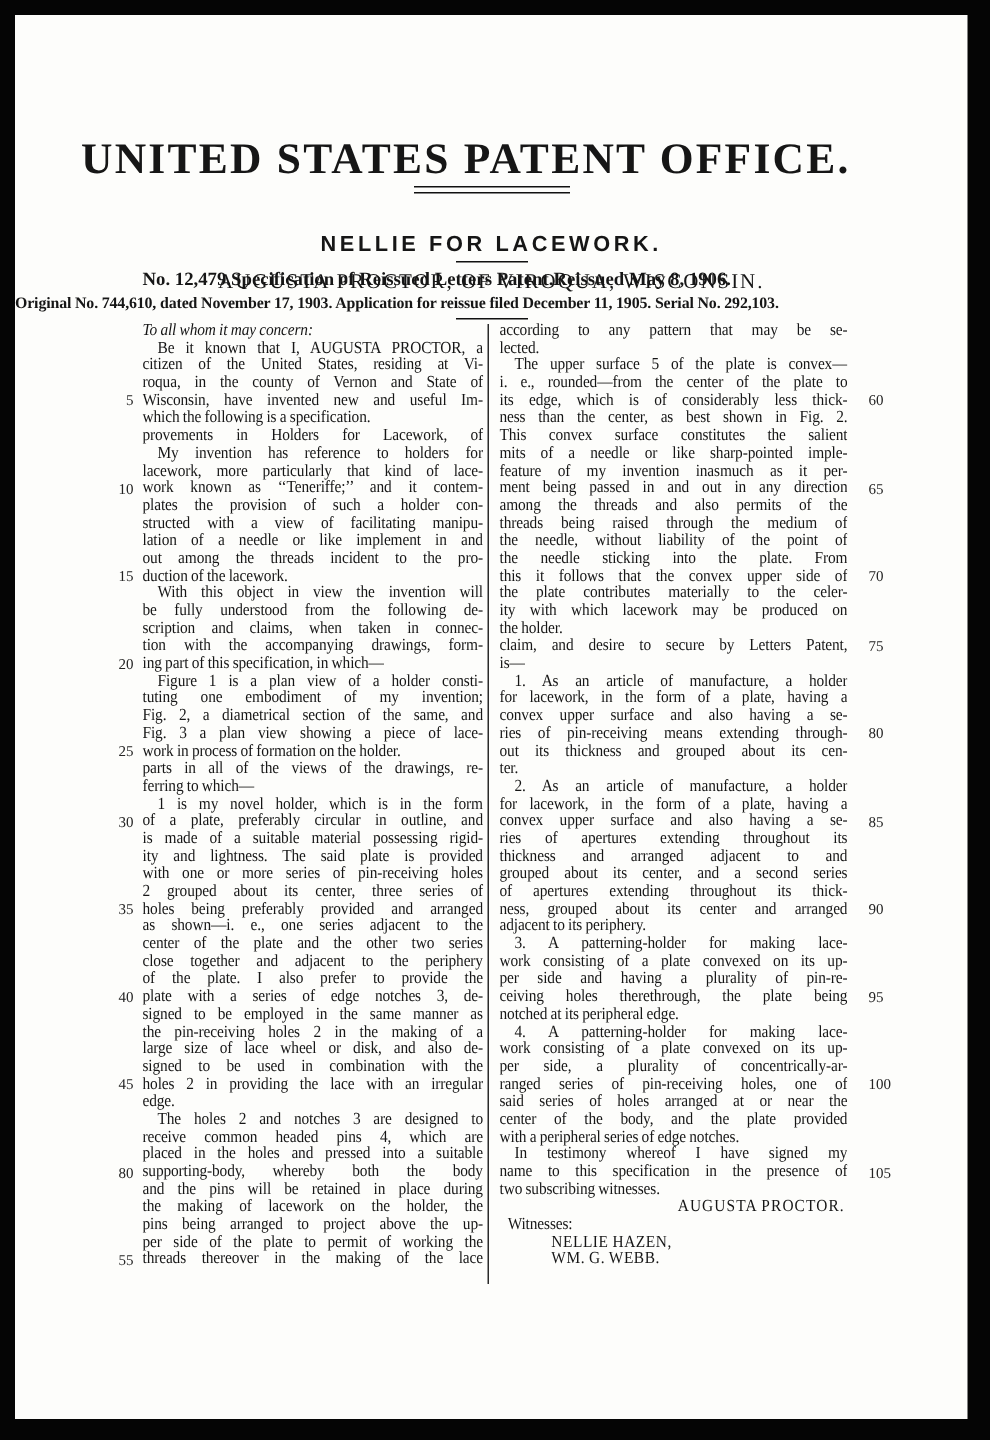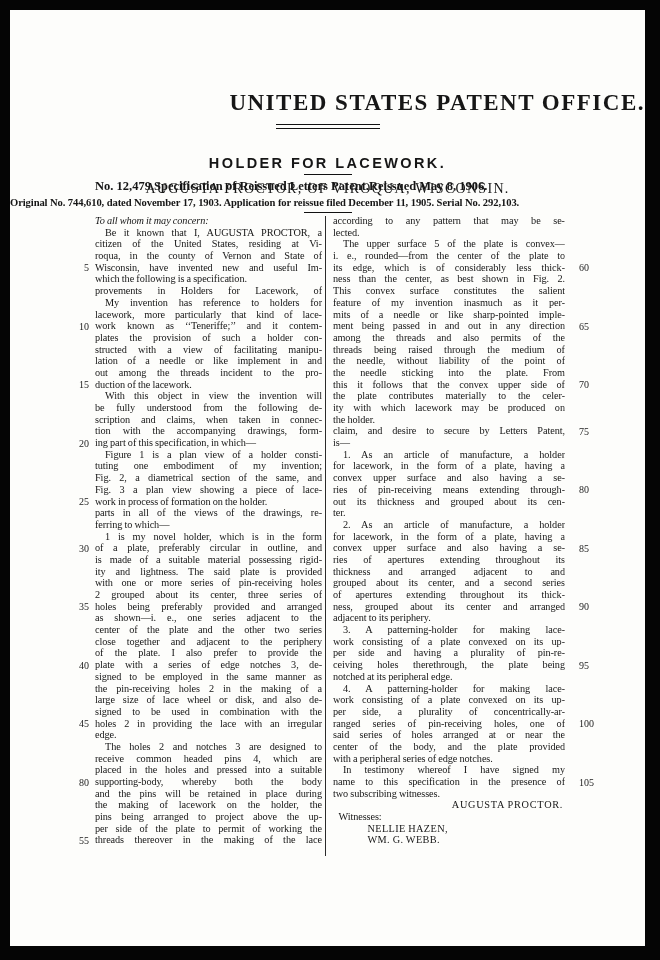--- a/index.html
+++ b/index.html
@@ -1,21 +1,21 @@
 <!DOCTYPE html>
 <html><head>
 <meta charset="utf-8">
 <style>
   html,body{margin:0;padding:0;background:#000;}
   .frame{position:relative;width:660px;height:960px;background:#050505;overflow:hidden;
          font-family:"Liberation Serif",serif;color:#161616;}
   .page{position:absolute;left:10px;top:10px;width:635px;height:936px;background:#fdfdfb;}
 
   .abs{position:absolute;left:0;right:0;}
-  .title{top:80px;text-align:right;font-weight:700;font-size:23px;letter-spacing:1.5px;}
+  .title{top:80px;text-align:left;font-weight:700;font-size:29px;letter-spacing:1.5px;margin-left:44px;}
   .rule{position:absolute;left:50%;transform:translateX(-50%);}
   .rule.double{top:114px;width:104px;height:3px;border-top:1px solid #111;border-bottom:1px solid #111;}
   .author{top:123px;text-align:center;font-size:14px;letter-spacing:1.3px;margin-top:48px;}
   .inv-title{top:145px;text-align:center;font-family:"Liberation Sans",sans-serif;
              font-weight:700;font-size:14.5px;letter-spacing:2.4px;}
   .rule.r2{top:164px;width:48px;height:0;border-top:1px solid #111;}
   .patent-line{top:169px;left:85px;width:480px;display:flex;
                font-weight:700;font-size:12.5px;position:absolute;}
   .orig-line{top:187px;font-size:10.6px;font-weight:700;letter-spacing:-0.1px;}
   .rule.r3{top:202px;width:48px;height:0;border-top:1px solid #111;}
@@ -41,21 +41,21 @@
 </style>
 </head>
 <body>
 
 <div class="frame">
   <div class="page">
 
     <div class="abs title">UNITED STATES PATENT OFFICE.</div>
     <div class="rule double"></div>
     <div class="abs author">AUGUSTA PROCTOR, OF VIROQUA, WISCONSIN.</div>
-    <div class="abs inv-title">HOLDER FOR LACEWORK.</div>
+    <div class="abs inv-title">NELLIE FOR LACEWORK.</div>
     <div class="rule r2"></div>
 
     <div class="patent-line">
       <span>No. 12,479.</span>
       <span>Specification of Reissued Letters Patent.</span>
       <span>Reissued May 8, 1906.</span>
     </div>
     <div class="abs orig-line">Original No. 744,610, dated November 17, 1903.  Application for reissue filed December 11, 1905.  Serial No. 292,103.</div>
     <div class="rule r3"></div>
 
@@ -252,24 +252,24 @@
           <span class="num r">60</span>
           <span class="lt">its edge, which is of considerably less thick-</span>
         </div>
         <div class="line">
           <span class="lt">ness than the center, as best shown in Fig. 2.</span>
         </div>
         <div class="line">
           <span class="lt">This convex surface constitutes the salient</span>
         </div>
         <div class="line">
+          <span class="lt">mits of a needle or like sharp-pointed imple-</span>
+        </div>
+        <div class="line">
           <span class="lt">feature of my invention inasmuch as it per-</span>
-        </div>
-        <div class="line">
-          <span class="lt">mits of a needle or like sharp-pointed imple-</span>
         </div>
         <div class="line">
           <span class="num r">65</span>
           <span class="lt">ment being passed in and out in any direction</span>
         </div>
         <div class="line">
           <span class="lt">among the threads and also permits of the</span>
         </div>
         <div class="line">
           <span class="lt">threads being raised through the medium of</span>

